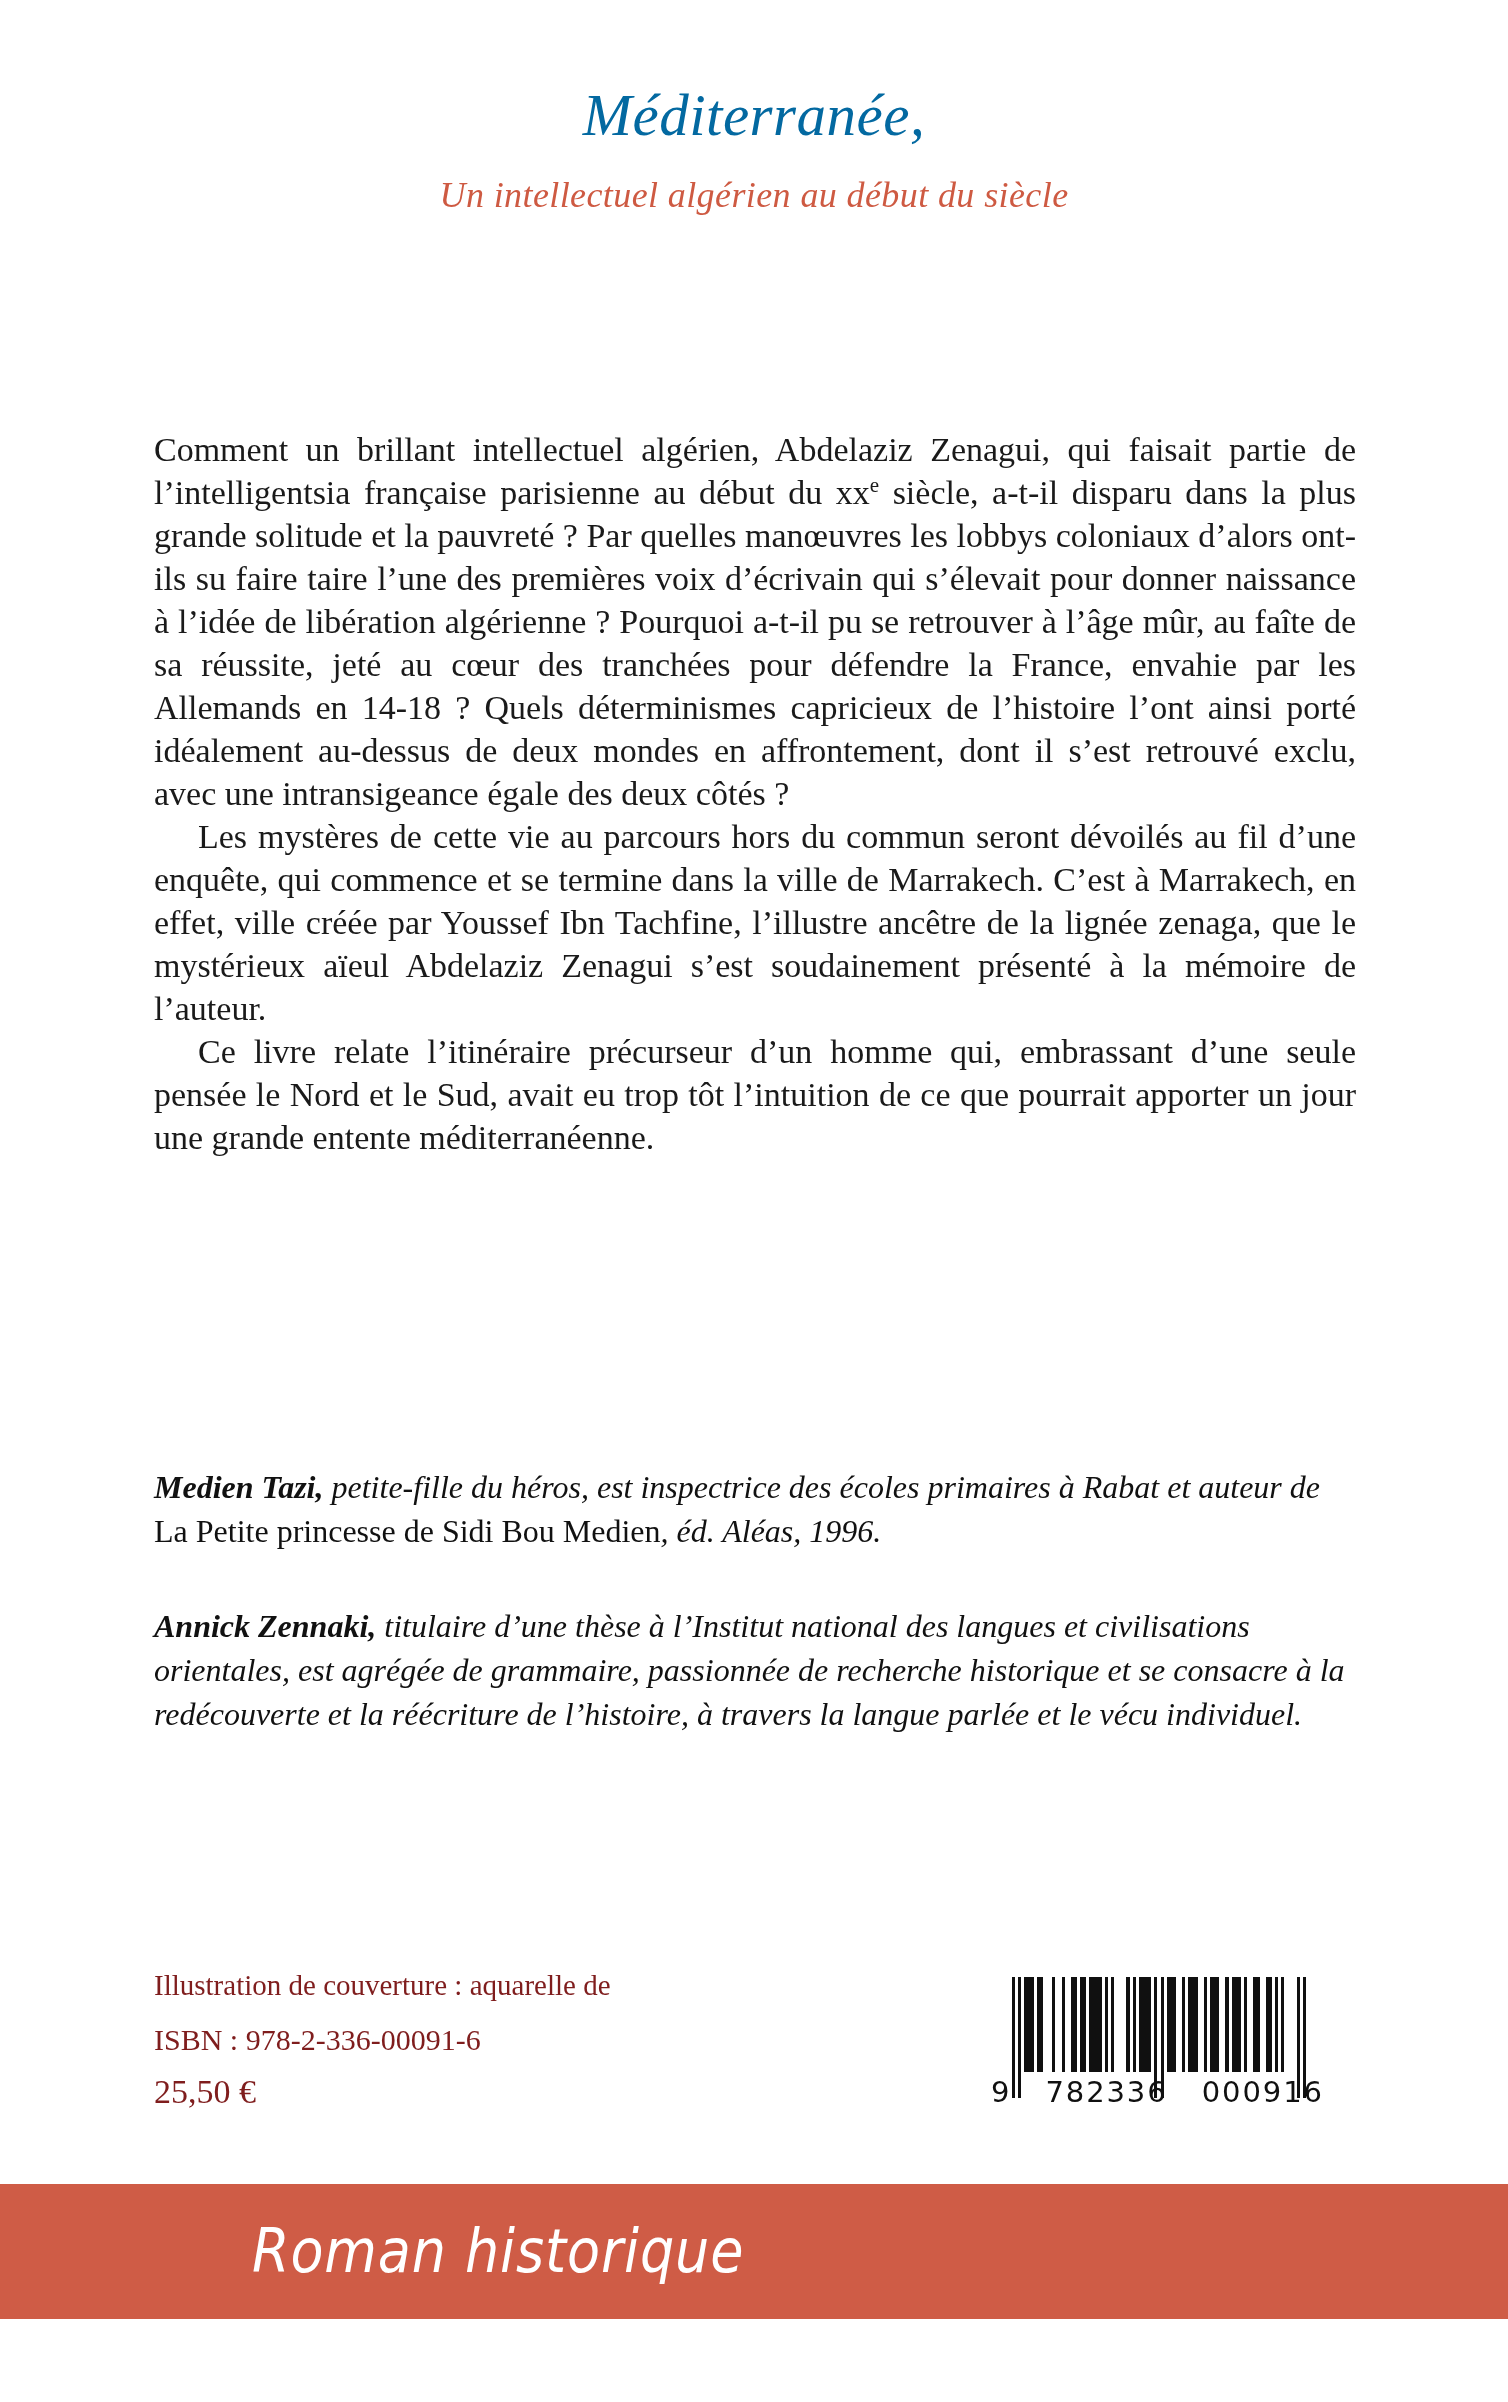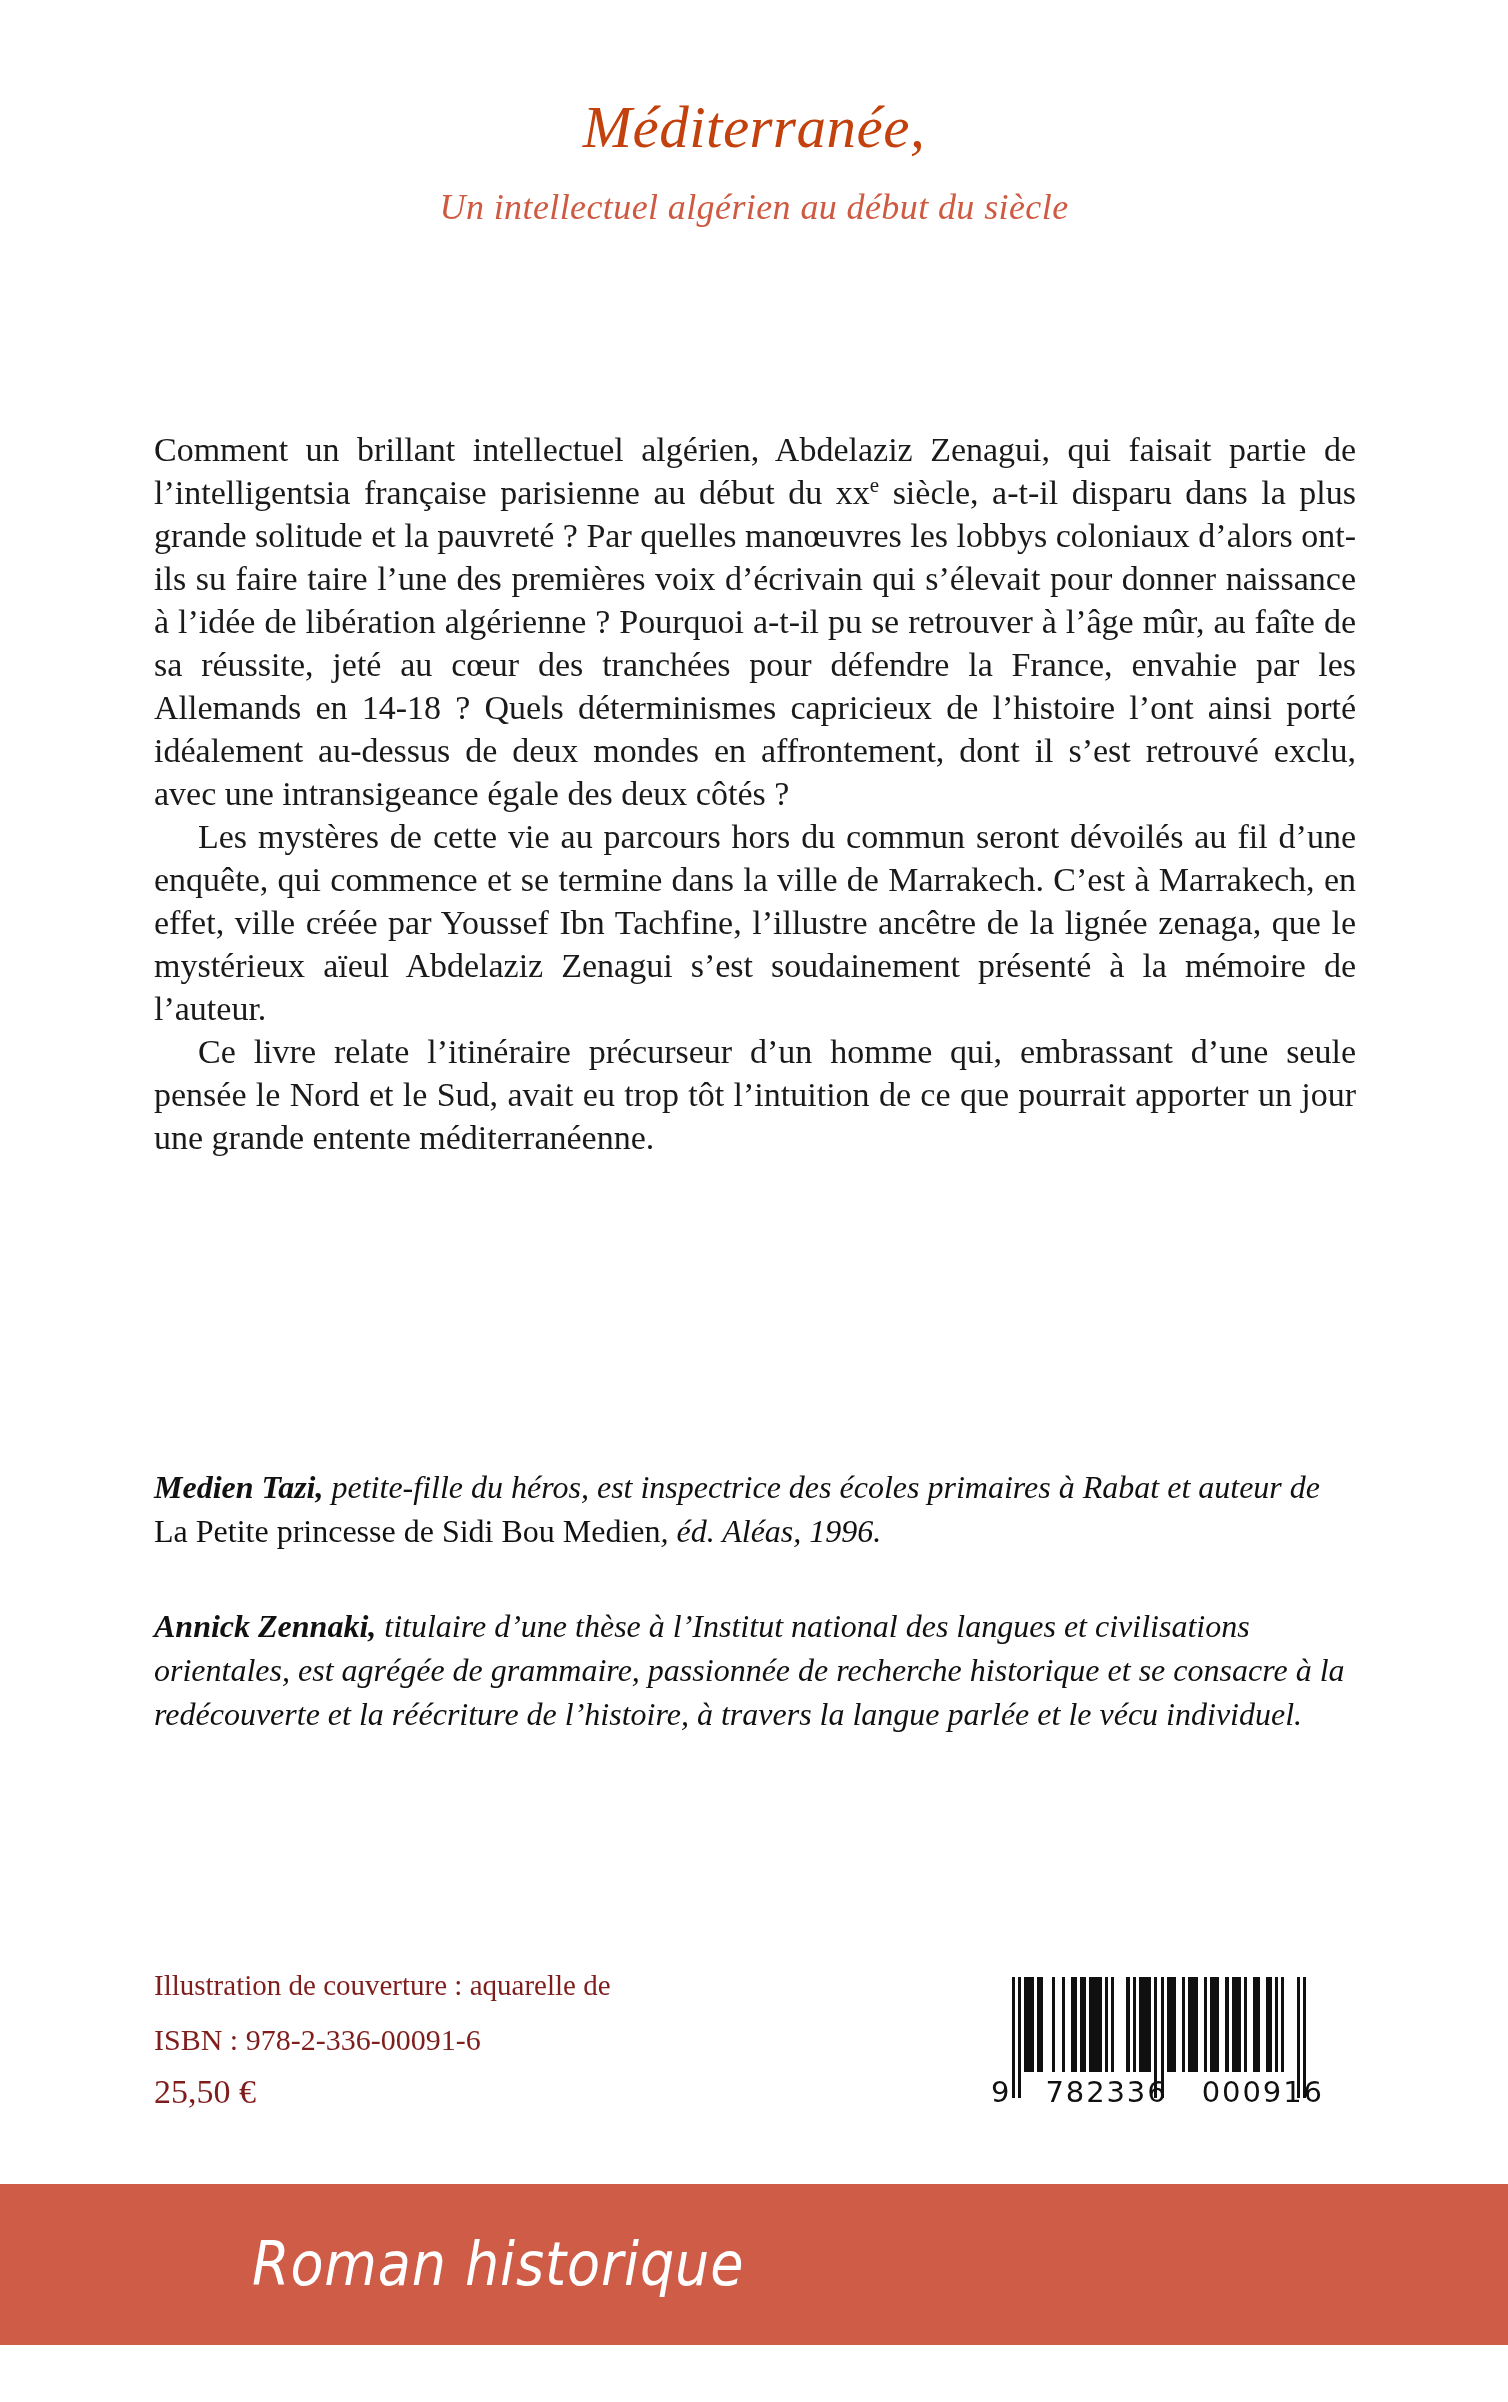--- a/index.html
+++ b/index.html
@@ -19,27 +19,27 @@
   }
 
   
   .title-block {
     position: absolute;
     left: 0; right: 0;
     top: 81px;
     text-align: center;
   }
   .main-title {
-    color: #c2410c;
+    color: #0369a1;
     font-family: "Liberation Serif", "DejaVu Serif", serif;
     font-style: italic;
     font-size: 59px;
     line-height: 1.16;
     letter-spacing: 0.5px;
-    margin: 12px;
+    margin: 0;
     font-weight: 400;
   }
   .main-title .line { display: block; }
   .subtitle {
     color: #ce5a42;
     font-family: "Liberation Serif", "DejaVu Serif", serif;
     font-style: italic;
     font-size: 36px;
     margin: 24.6px 0 0 0;
     font-weight: 400;
@@ -148,21 +148,21 @@
     justify-content: space-between;
     padding: 0 1.9px;
   }
 
   
   .banner {
     position: absolute;
     left: 0;
     top: 2184px;
     width: 1508px;
-    height: 161px;
+    height: 135px;
     background: #cf5c46;
   }
   .banner-label {
     position: absolute;
     left: 252px;
     top: 50%;
     transform: translateY(-52%);
     color: #ffffff;
     font-family: "DejaVu Sans Condensed", "Liberation Sans Narrow", "Liberation Sans", sans-serif;
     font-style: italic;

